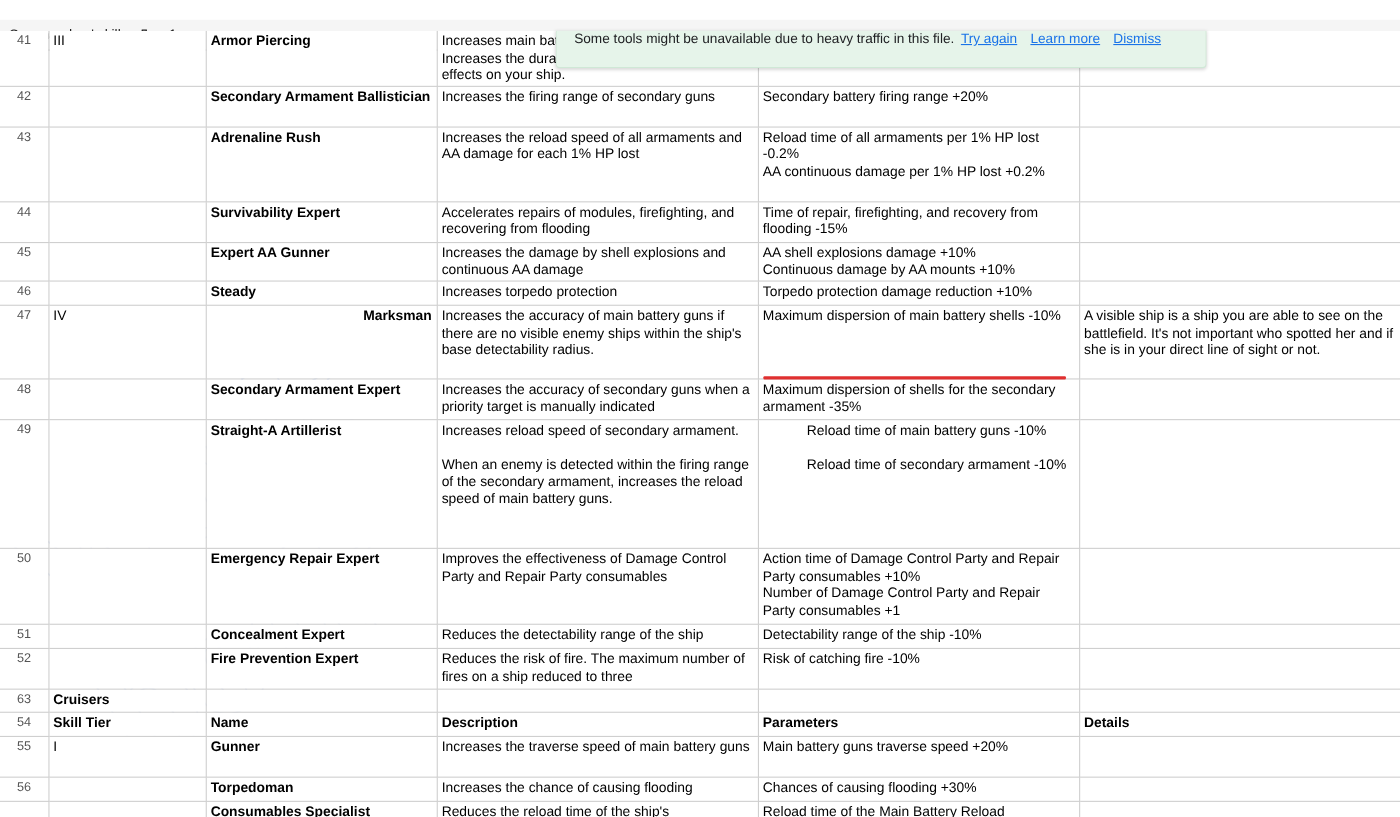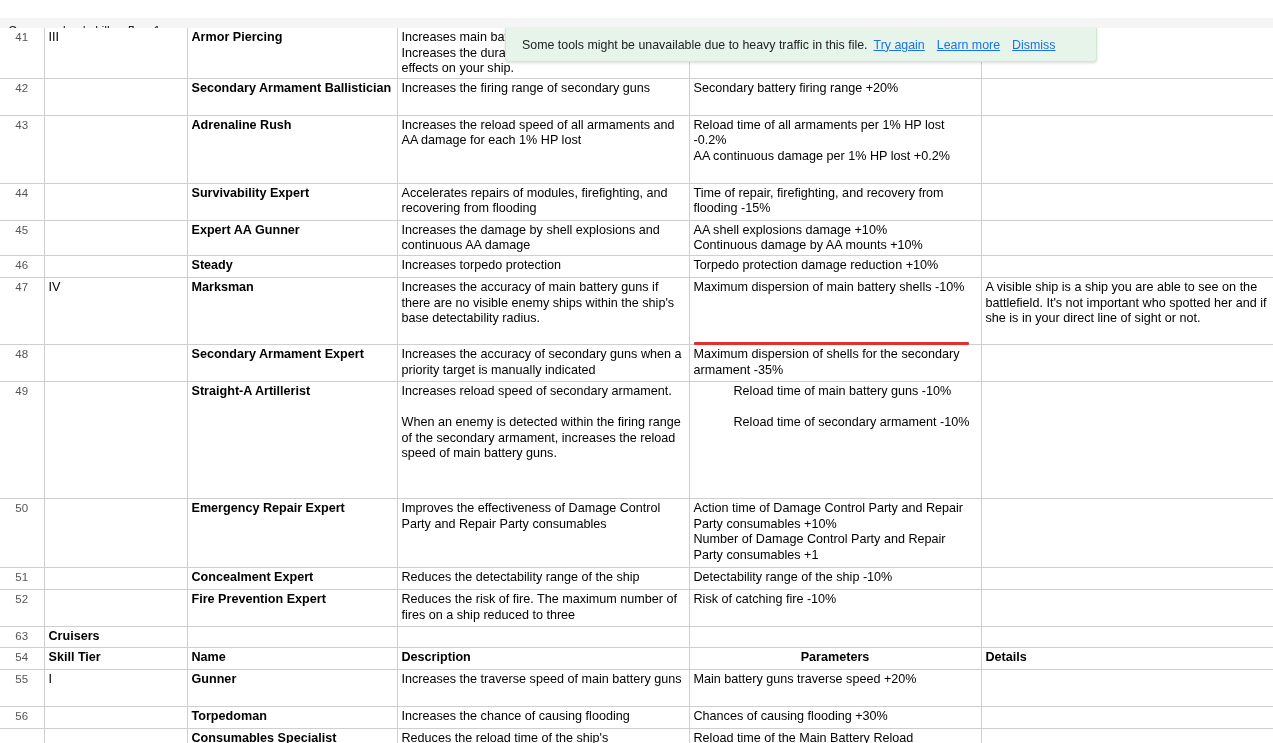--- a/index.html
+++ b/index.html
@@ -121,21 +121,20 @@
     left: 505px;
     top: 28px;
     width: 592px;
     height: 34px;
     background: #e6f4ea;
     border: 1px solid #cfe8d6;
     border-top: none;
     border-radius: 0 0 4px 4px;
     box-shadow: 0 1px 3px rgba(0,0,0,0.15);
     display: flex;
-    align-items: center;
     padding: 0 16px;
     font-size: 12.4px;
     color: #202124;
     z-index: 40;
   }
   .toast .msg { margin-right: 6px; }
   .toast a {
     color: #1a73e8;
     text-decoration: underline;
     margin-right: 12px;
@@ -216,21 +215,21 @@
             <td class="rh">46</td>
             <td class="tier" style="white-space: pre-line;"></td>
             <td class="name" style="white-space: pre-line;">Steady</td>
             <td class="desc" style="white-space: pre-line;">Increases torpedo protection</td>
             <td class="parm" style="white-space: pre-line;">Torpedo protection damage reduction +10%</td>
             <td class="det" style="white-space: pre-line;"></td>
           </tr>
           <tr style="height: 67px;">
             <td class="rh">47</td>
             <td class="tier" style="white-space: pre-line;">IV</td>
-            <td class="name" style="white-space: pre-line;">Marksman</td>
+            <td class="name" style="white-space: pre-line; text-align: right;">Marksman</td>
             <td class="desc" style="white-space: pre-line;">Increases the accuracy of main battery guns if there are no visible enemy ships within the ship's base detectability radius.</td>
             <td class="parm" style="white-space: pre-line;">Maximum dispersion of main battery shells -10%</td>
             <td class="det" style="white-space: pre-line;">A visible ship is a ship you are able to see on the battlefield. It's not important who spotted her and if she is in your direct line of sight or not.</td>
           </tr>
           <tr style="height: 37px;">
             <td class="rh">48</td>
             <td class="tier" style="white-space: pre-line;"></td>
             <td class="name" style="white-space: pre-line;">Secondary Armament Expert</td>
             <td class="desc" style="white-space: pre-line;">Increases the accuracy of secondary guns when a priority target is manually indicated</td>
             <td class="parm" style="white-space: pre-line;">Maximum dispersion of shells for the secondary armament -35%</td>
@@ -279,21 +278,21 @@
             <td class="name bold" style="white-space: pre-line;"></td>
             <td class="desc bold" style="white-space: pre-line;"></td>
             <td class="parm bold" style="white-space: pre-line;"></td>
             <td class="det bold" style="white-space: pre-line;"></td>
           </tr>
           <tr style="height: 22px;">
             <td class="rh">54</td>
             <td class="tier bold" style="white-space: pre-line;">Skill Tier</td>
             <td class="name bold" style="white-space: pre-line;">Name</td>
             <td class="desc bold" style="white-space: pre-line;">Description</td>
-            <td class="parm bold" style="white-space: pre-line; text-align: center;">Parameters</td>
+            <td class="parm bold" style="white-space: pre-line;">Parameters</td>
             <td class="det bold" style="white-space: pre-line;">Details</td>
           </tr>
           <tr style="height: 37px;">
             <td class="rh">55</td>
             <td class="tier" style="white-space: pre-line;">I</td>
             <td class="name" style="white-space: pre-line;">Gunner</td>
             <td class="desc" style="white-space: pre-line;">Increases the traverse speed of main battery guns</td>
             <td class="parm" style="white-space: pre-line;">Main battery guns traverse speed +20%</td>
             <td class="det" style="white-space: pre-line;"></td>
           </tr>

